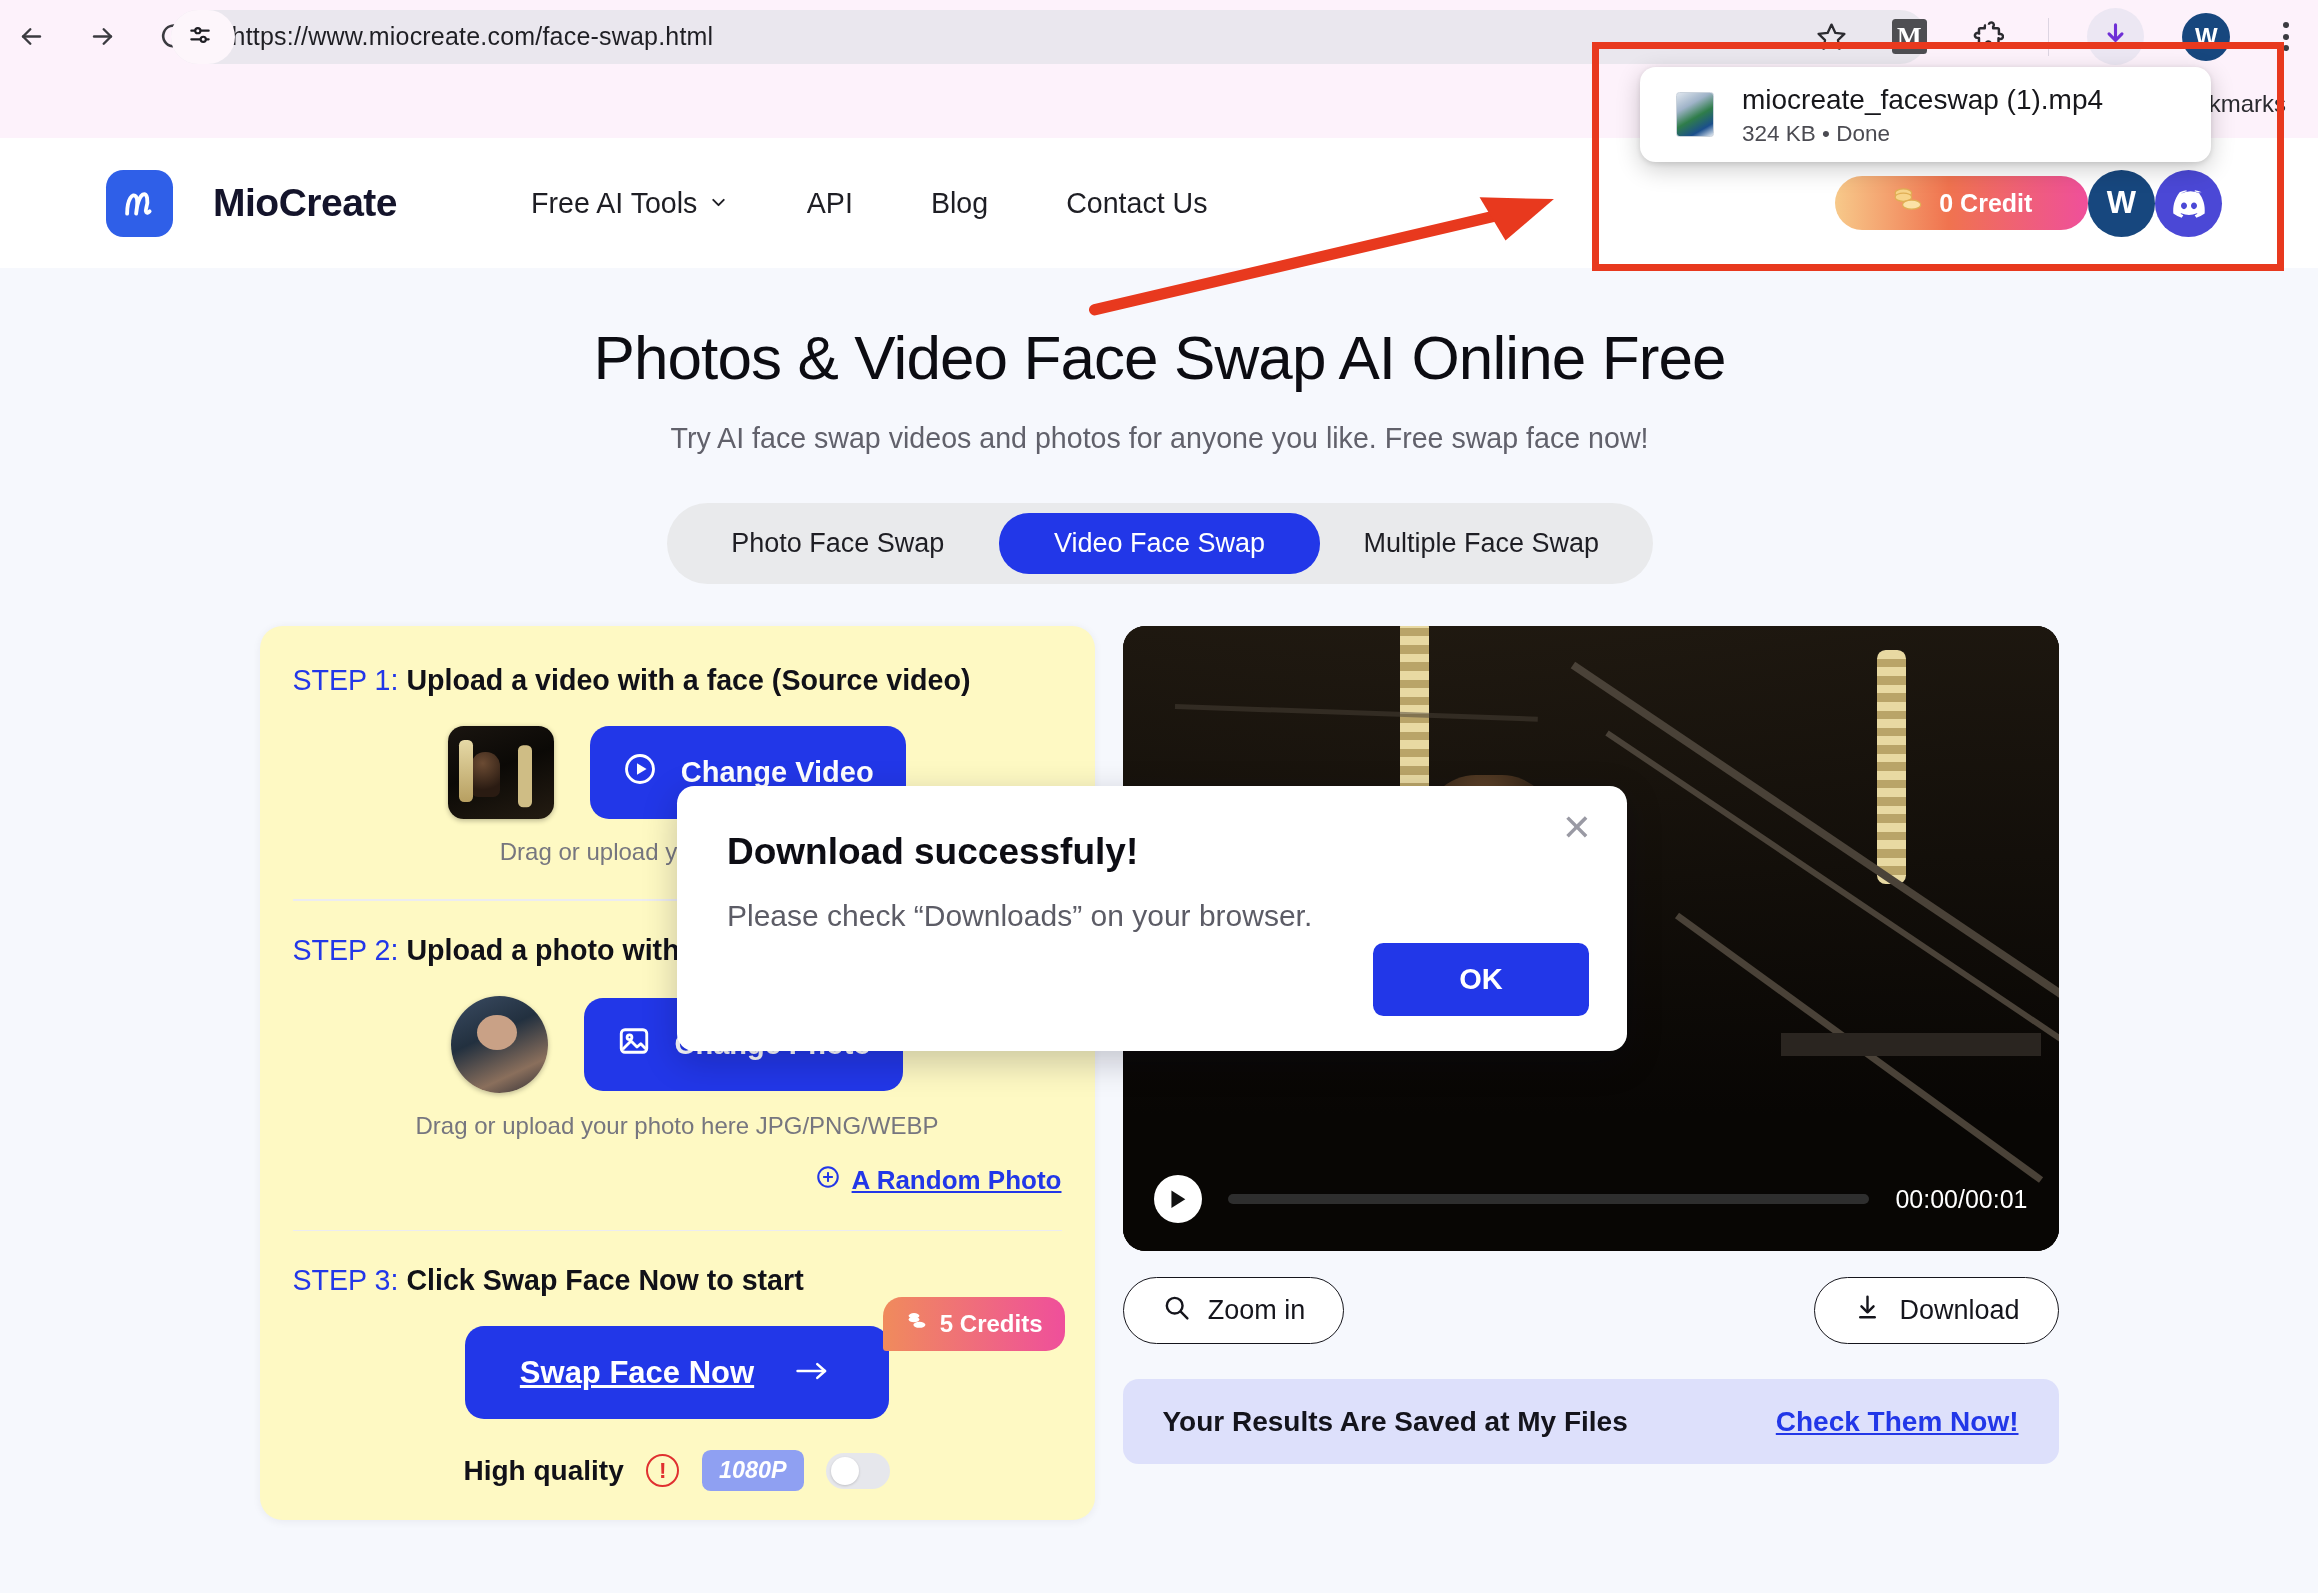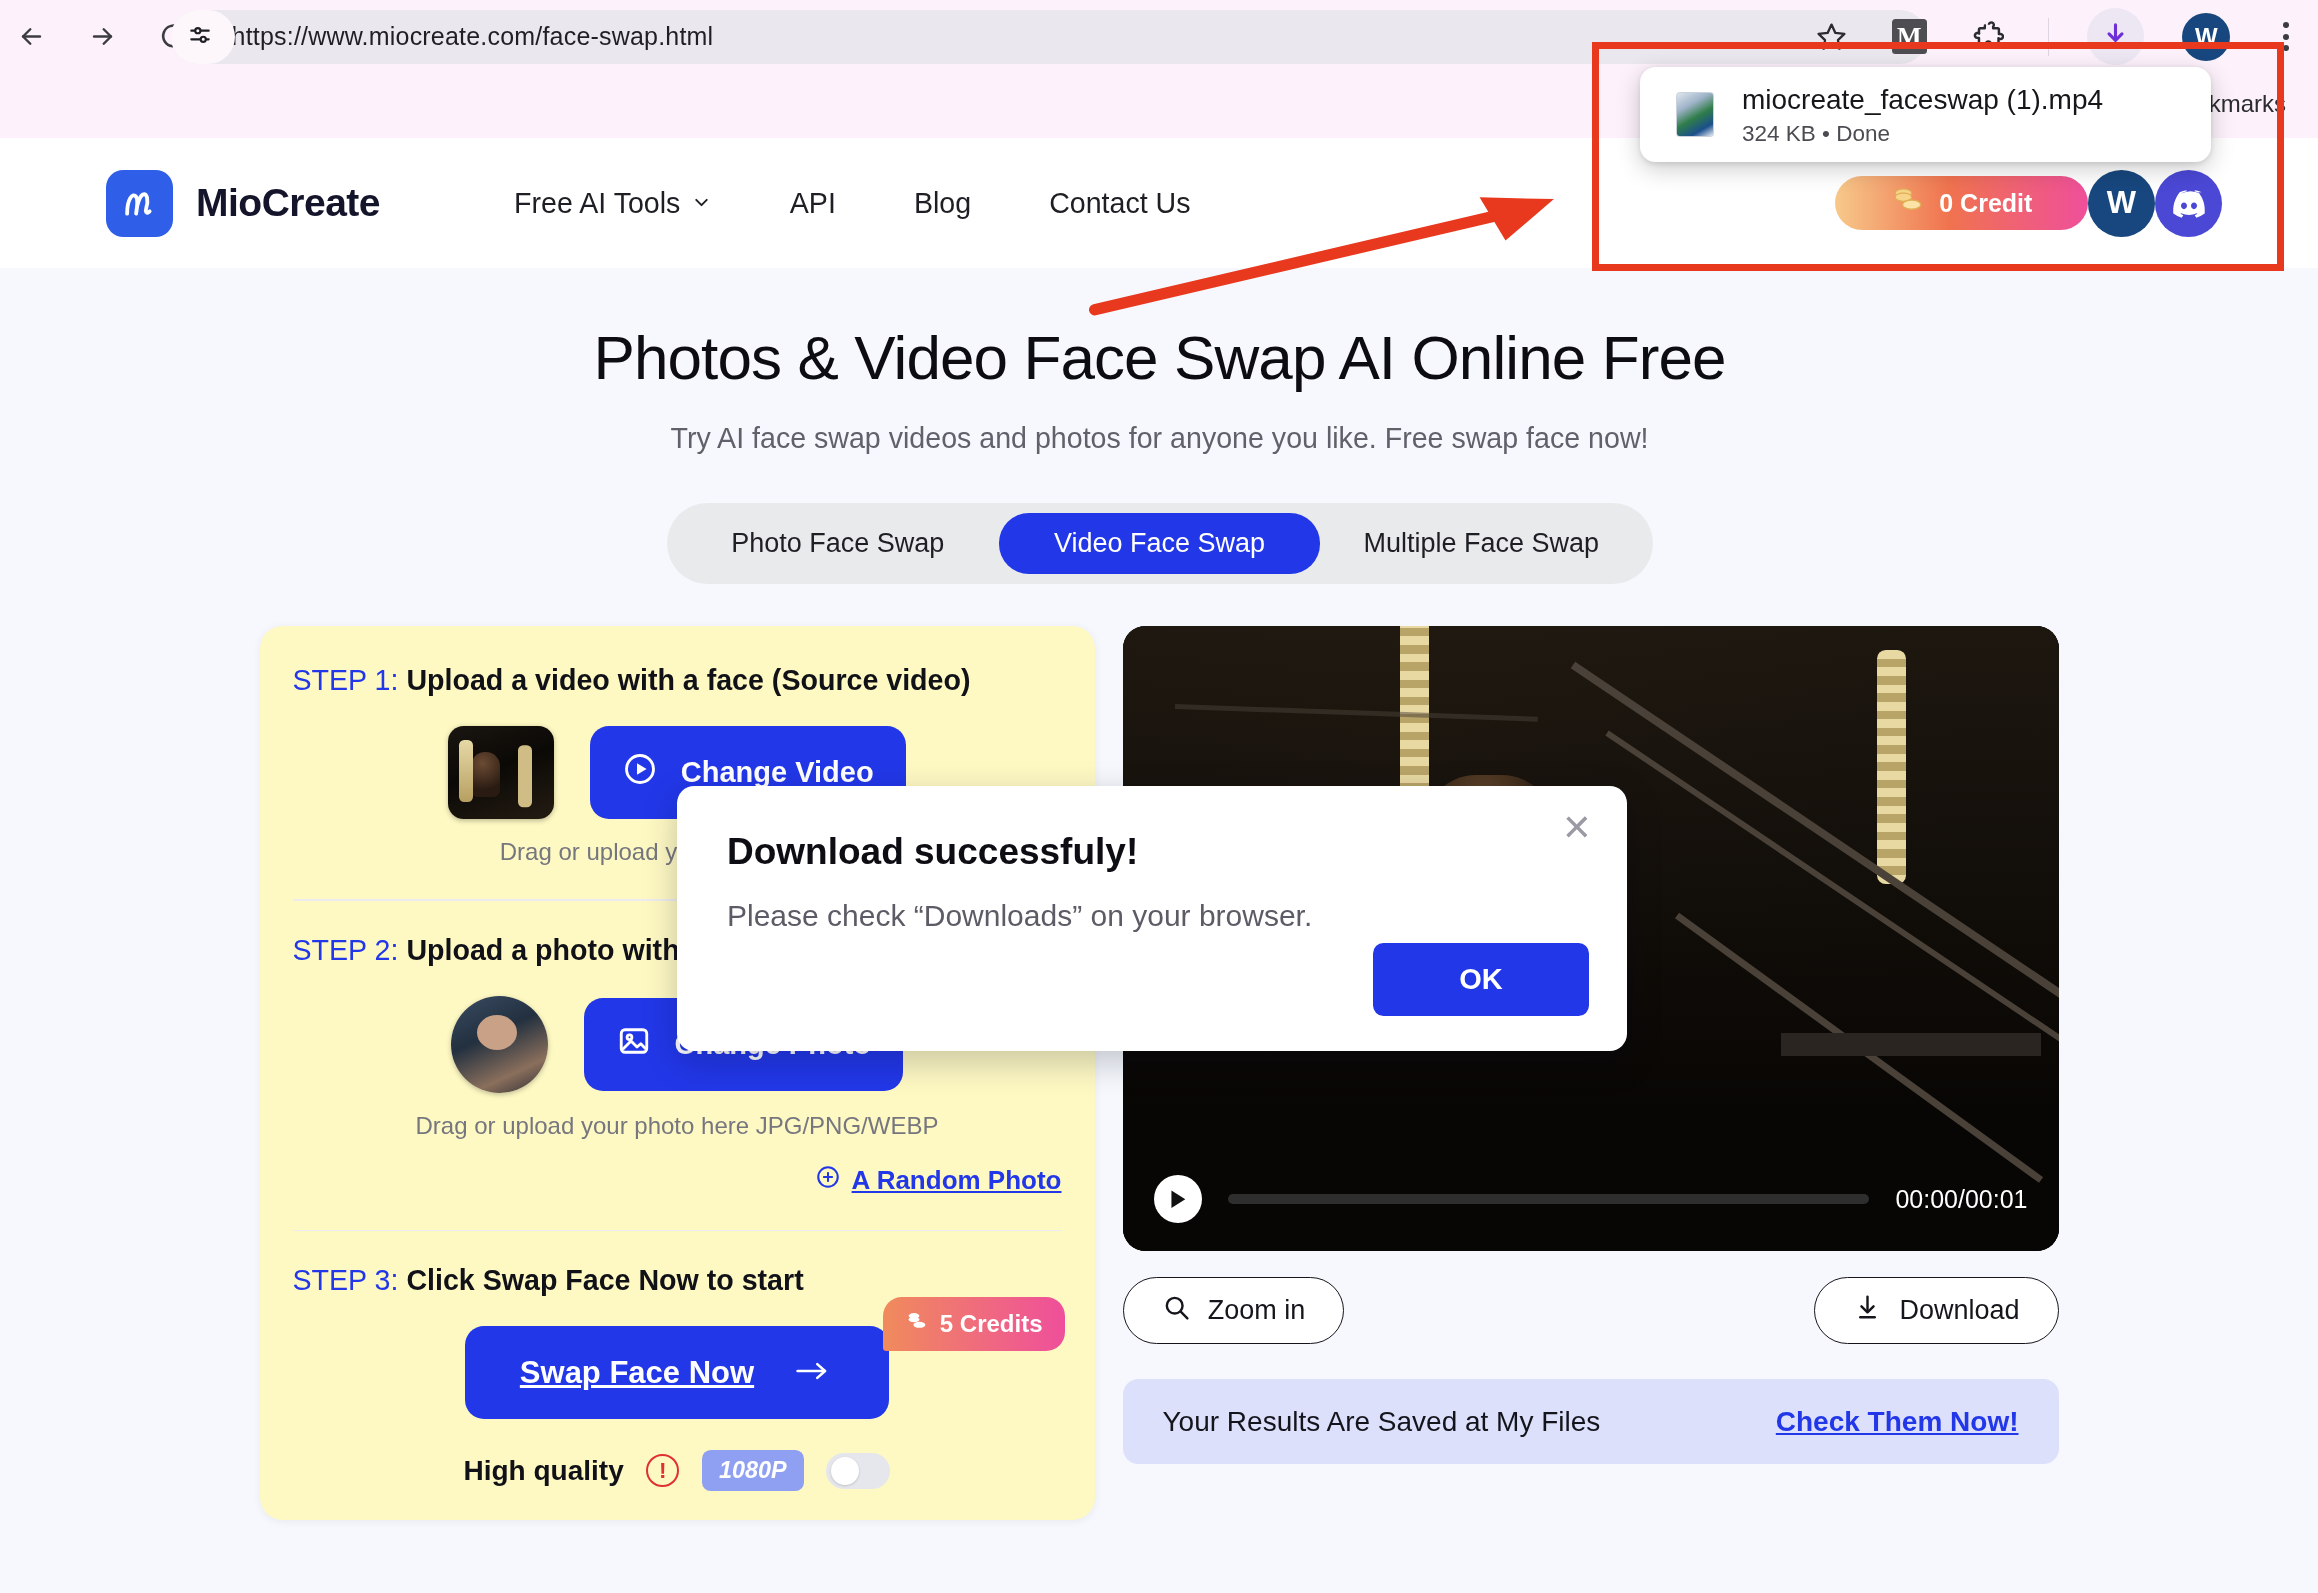--- a/index.html
+++ b/index.html
@@ -95,21 +95,21 @@
   .site-header {
     position:absolute; left:0; top:138px; width:2319px; height:130px;
     background:#fff; display:flex; align-items:center; z-index:10;
   }
   .logo-wrap { display:flex; align-items:center; margin-left:106px; }
   .logo-sq {
     width:67px; height:67px; border-radius:17.3px; background:#2f5fe8;
     display:flex; align-items:center; justify-content:center;
   }
   .logo-text {
-    margin-left:23px; font-size:39px; font-weight:bold; color:#14142b;
+    margin-left:40px; font-size:39px; font-weight:bold; color:#14142b;
     letter-spacing:-0.5px;
   }
   .site-nav { display:flex; align-items:center; margin-left:134px; gap:78px; }
   .nav-link {
     font-size:28.6px; color:#1e1e24; display:flex; align-items:center; gap:10.4px;
     cursor:pointer; white-space:nowrap;
   }
   .hdr-right {
     position:absolute; right:97px; display:flex; align-items:center; 
   }
@@ -263,21 +263,21 @@
   }
   .pill-btn {
     height:67px; padding:0 38px; border-radius:34px; background:#fff;
     border:1.7px solid #15151c; display:flex; align-items:center; gap:17.3px;
     font-size:27px; color:#15151c; cursor:pointer; font-weight:500;
   }
   .saved-bar {
     margin-top:35px; height:85px; border-radius:15.6px; background:#dde0fb;
     display:flex; align-items:center; justify-content:space-between; padding:0 40px;
   }
-  .saved-text { font-size:28px; font-weight:normal; color:#14141c; }
+  .saved-text { font-size:28px; font-weight:bold; color:#14141c; }
   .saved-link {
     font-size:28px; font-weight:bold; color:#2237e8; text-decoration:underline;
     cursor:pointer;
   }
   .modal {
     position:absolute; left:677px; top:786px; width:950px; height:265px;
     background:#fff; border-radius:17.3px; z-index:55;
     box-shadow:0 10.4px 35px rgba(10,10,30,.22);
   }
   .modal-title { font-size:37px; font-weight:bold; color:#0d0d14; margin:45px 0 0 50px; }

